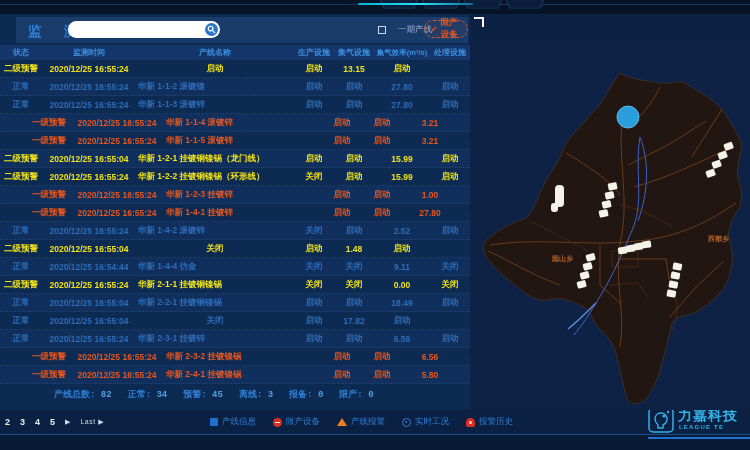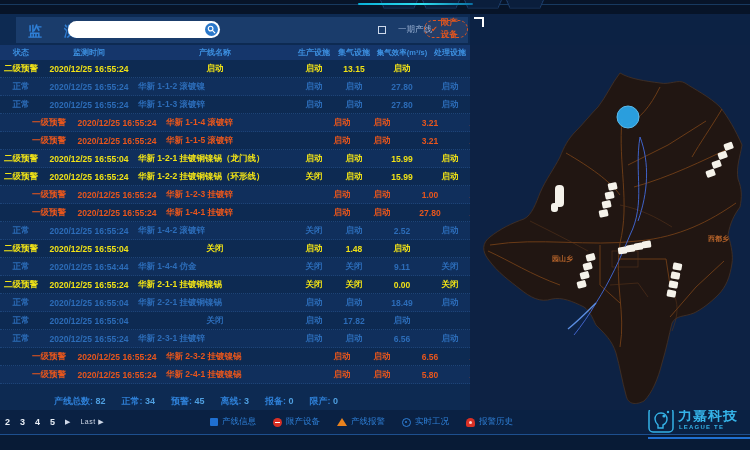--- a/index.html
+++ b/index.html
@@ -42,21 +42,21 @@
   .tbody { position:absolute; left:0; top:46px; width:470px; }
   .trow { height:18px; border-bottom:1px dotted #1d4478; font-size:8.5px; font-weight:bold; cursor:pointer; }
   .trow:nth-child(even) { background:#102f5c; }
   .trow .cell { text-align:center; white-space:nowrap; overflow:visible; }
   .trow .cell.name { text-align:left; padding-left:2px; }
   .lv-normal { color:#2c6cb8; }
   .lv-warn1  { color:#e8561c;padding-left:28px; }
   .lv-warn2  { color:#f0e216; }
 
   
-  .summary { position:absolute; left:54px; top:374px; height:20px; display:flex; align-items:flex-end; gap:16px; }
+  .summary { position:absolute; left:54px; top:374px; height:20px; display:flex; align-items:flex-start; gap:16px;font-family:Liberation Mono, monospace; }
   .summary .item { font-size:9px; font-weight:bold; color:#2e7fd6; white-space:nowrap; }
   .summary .item b { color:#4f9fe0; }
 
   
   .bottom-bar { position:absolute; left:0; top:410px; width:750px; height:24px; background:#0a2143; }
   .pager { position:absolute; left:5px; top:0; height:24px; display:flex; align-items:center; gap:10px; }
   .pager .pg { font-size:9px; font-weight:bold; color:#e8eef6; cursor:pointer; }
   .pager .nx { font-size:7px; color:#cfd8e8; cursor:pointer; }
   .pager .last { font-size:7px; color:#cfd8e8; cursor:pointer; letter-spacing:.5px; }
   .legend { position:absolute; left:210px; top:0; height:24px; display:flex; align-items:center; gap:17px; }

